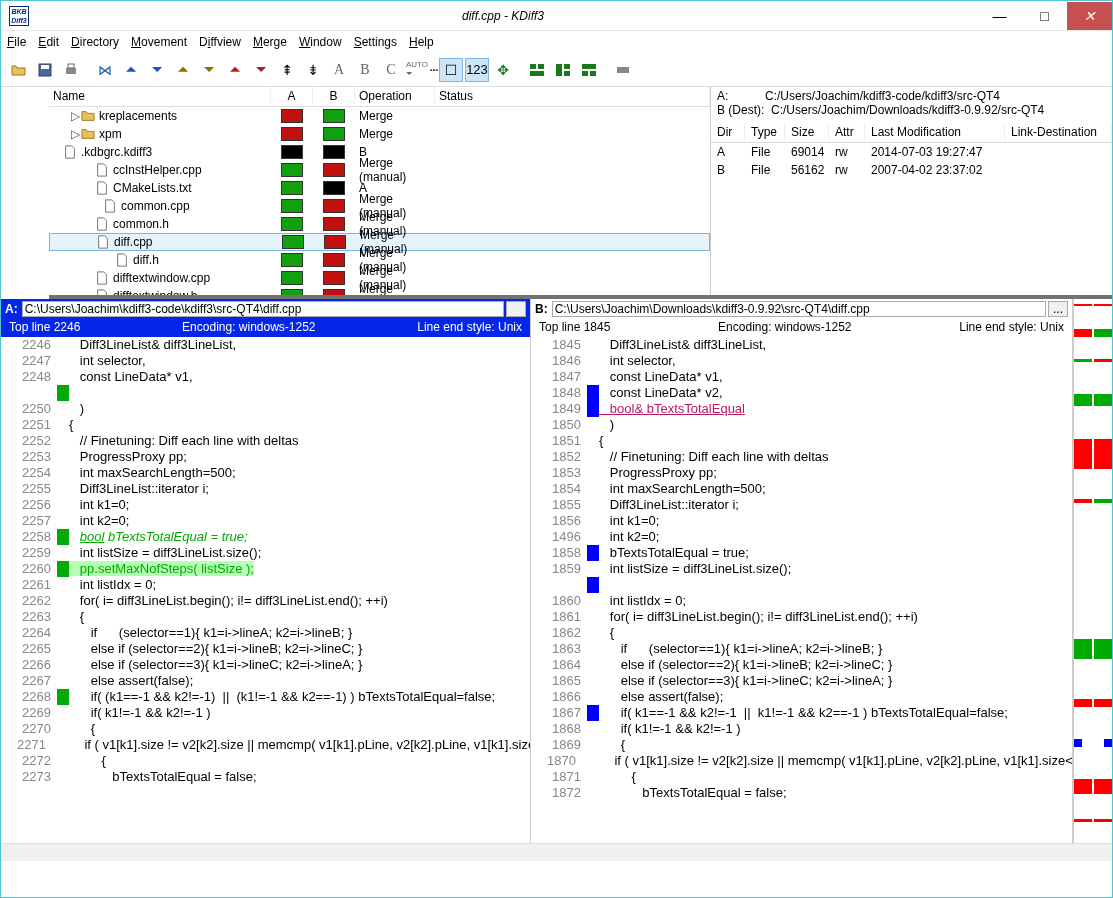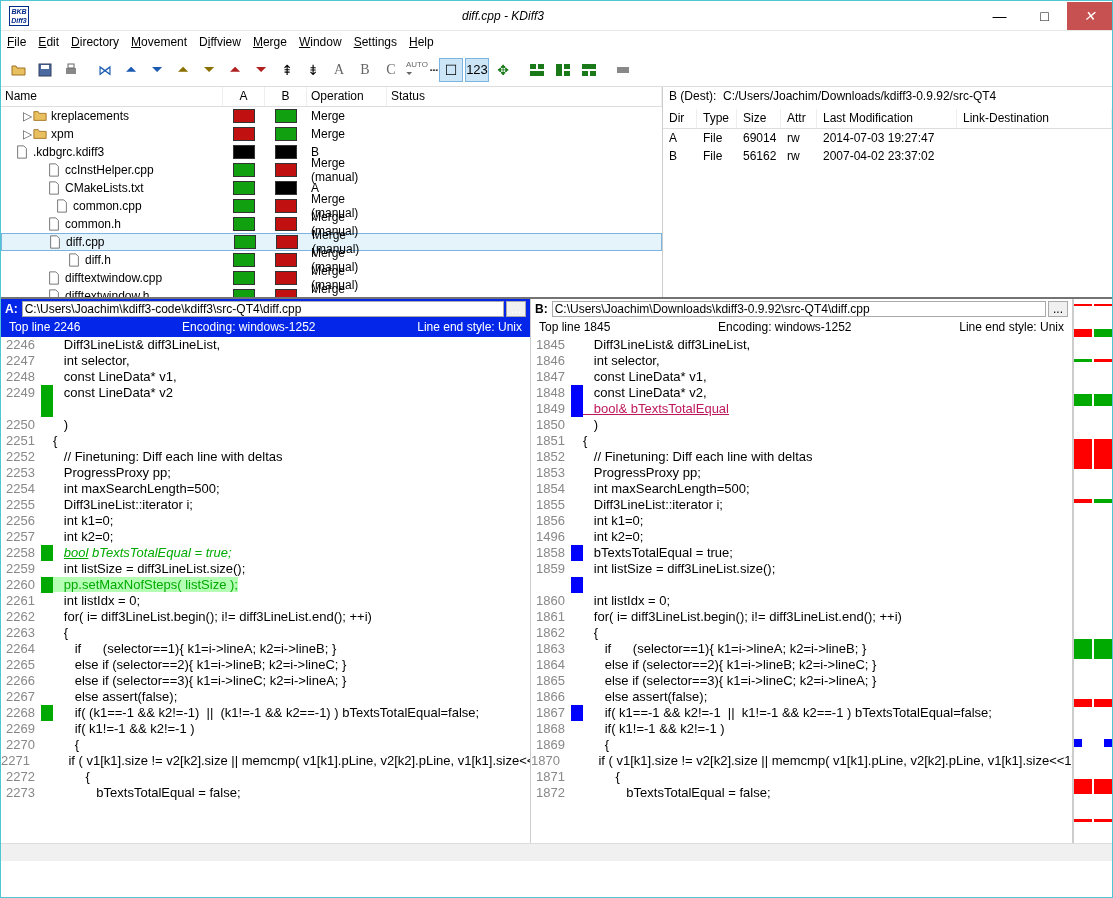--- a/index.html
+++ b/index.html
@@ -10,21 +10,21 @@
 .win-btns { display: flex; }
 .win-btn { width: 45px; height: 28px; display: flex; align-items: center; justify-content: center; font-size: 14px; }
 .win-btn.close { background: #c75050; color: #fff; }
 .menubar { height: 22px; display: flex; align-items: center; padding: 0 6px; gap: 12px; font-size: 12px; }
 .menubar span u { text-decoration: underline; }
 .toolbar { height: 34px; display: flex; align-items: center; padding: 2px 6px; gap: 2px; border-bottom: 1px solid #ddd; }
 .tbtn { width: 24px; height: 24px; display: flex; align-items: center; justify-content: center; font-size: 14px; border: 1px solid transparent; }
 .tbtn.active { background: #cde6f7; border: 1px solid #7bb4e0; }
 .tbtn.sep { width: 6px; }
 .tbtn svg { width: 16px; height: 16px; }
-.top-panes { height: 212px; display: flex; border-bottom: 2px solid #737373; }
+.top-panes { height: 212px; display: flex; border-bottom: 4px solid #737373; margin-left: 48px; }
 .dir-pane { width: 662px; border-right: 1px solid #ccc; display: flex; flex-direction: column; }
 .dir-header { display: flex; height: 20px; background: #fff; border-bottom: 1px solid #ddd; font-size: 12px; }
 .dir-header > div { padding: 2px 4px; border-right: 1px solid #eee; }
 .dir-row { display: flex; height: 18px; align-items: center; font-size: 12px; }
 .dir-row.selected { background: #e5f3fb; border: 1px solid #7bb4e0; }
 .dir-cell-name { width: 222px; display: flex; align-items: center; padding-left: 4px; }
 .dir-cell-light { width: 42px; display: flex; justify-content: center; }
 .dir-cell-op { width: 80px; padding-left: 4px; }
 .dir-cell-status { flex: 1; padding-left: 4px; }
 .tri { display: inline-block; width: 8px; text-align: center; color: #555; margin-right: 2px; }
@@ -42,21 +42,21 @@
 .diff-pane.b { width: 542px; }
 .diff-head { height: 20px; display: flex; align-items: center; font-size: 12px; padding: 1px 4px; }
 .diff-head.a { background: #0326e8; color: #fff; }
 .diff-head .lbl { font-weight: bold; margin-right: 4px; }
 .diff-head input { flex: 1; font-size: 12px; height: 16px; padding: 0 2px; border: 1px solid #aaa; }
 .diff-head.a input { background: #fff; }
 .diff-head .dots { width: 20px; text-align: center; border: 1px solid #aaa; height: 16px; background: #f0f0f0; margin-left: 2px; cursor: pointer; }
 .diff-status { height: 18px; font-size: 12px; display: flex; justify-content: space-between; padding: 1px 8px; }
 .diff-status.a { background: #0326e8; color: #fff; }
 .code-body { flex: 1; overflow: hidden; font-family: 'Courier New', monospace; font-size: 13px; line-height: 16px; background: #fff; }
-.code-line { display: flex; height: 16px; white-space: pre; }
+.code-line { display: flex; height: 16px; white-space: pre; margin-left: 16px; }
 .lnum { width: 40px; color: #888; text-align: right; padding-right: 6px; }
 .gut { width: 12px; }
 .ctext { flex: 1; color: #000; }
 .gA { background: #0a0; }
 .gB { background: #00f; }
 .tGreen { color: #0a0; font-style: italic; }
 .tBlue { color: #be185d; text-decoration: underline; }
 .hlGreen { background: #b4ffb4; color: #0a0; }
 .minimap { width: 40px; background: #fff; border-left: 1px solid #ccc; }
 .scroll-h { height: 18px; background: #f0f0f0; border-top: 1px solid #ddd; }
@@ -346,20 +346,21 @@
           <div class="dir-cell-light">
             <div class="light" style="background:#c01010"></div>
           </div>
           <div class="dir-cell-op">Merge (manual)</div>
           <div class="dir-cell-status"></div>
         </div>
       </div>
   </div>
   <div class="info-pane">
     <div class="info-paths">
+      <div><span>A:</span> &nbsp;&nbsp;&nbsp;&nbsp;&nbsp;&nbsp;&nbsp;&nbsp;&nbsp;&nbsp;<span>C:/Users/Joachim/kdiff3-code/kdiff3/src-QT4</span></div>
       <div><span>B (Dest):</span> &nbsp;<span>C:/Users/Joachim/Downloads/kdiff3-0.9.92/src-QT4</span></div>
     </div>
     <div class="info-table">
       <div class="info-header">
         <div style="width:34px">Dir</div>
         <div style="width:40px">Type</div>
         <div style="width:44px">Size</div>
         <div style="width:36px">Attr</div>
         <div style="width:140px">Last Modification</div>
         <div style="flex:1">Link-Destination</div>
@@ -393,21 +394,20 @@
     </div>
     <div class="diff-status a">
       <span>Top line 2246</span>
       <span>Encoding: windows-1252</span>
       <span>Line end style: Unix</span>
     </div>
     <div class="code-body" id="code-a">
         <div class="code-line"><div class="lnum">2246</div><div class="gut "></div><div class="ctext">   Diff3LineList&amp; diff3LineList,</div></div>
         <div class="code-line"><div class="lnum">2247</div><div class="gut "></div><div class="ctext">   int selector,</div></div>
         <div class="code-line"><div class="lnum">2248</div><div class="gut "></div><div class="ctext">   const LineData* v1,</div></div>
-        <div class="code-line"><div class="lnum">2249</div><div class="gut gA"></div><div class="ctext">   const LineData* v2</div></div>
         <div class="code-line"><div class="lnum"></div><div class="gut gA"></div><div class="ctext"></div></div>
         <div class="code-line"><div class="lnum">2250</div><div class="gut "></div><div class="ctext">   )</div></div>
         <div class="code-line"><div class="lnum">2251</div><div class="gut "></div><div class="ctext">{</div></div>
         <div class="code-line"><div class="lnum">2252</div><div class="gut "></div><div class="ctext">   // Finetuning: Diff each line with deltas</div></div>
         <div class="code-line"><div class="lnum">2253</div><div class="gut "></div><div class="ctext">   ProgressProxy pp;</div></div>
         <div class="code-line"><div class="lnum">2254</div><div class="gut "></div><div class="ctext">   int maxSearchLength=500;</div></div>
         <div class="code-line"><div class="lnum">2255</div><div class="gut "></div><div class="ctext">   Diff3LineList::iterator i;</div></div>
         <div class="code-line"><div class="lnum">2256</div><div class="gut "></div><div class="ctext">   int k1=0;</div></div>
         <div class="code-line"><div class="lnum">2257</div><div class="gut "></div><div class="ctext">   int k2=0;</div></div>
         <div class="code-line"><div class="lnum">2258</div><div class="gut gA"></div><div class="ctext"><span class="tGreen">   <span style="color:#0a0;text-decoration:underline">bool</span> bTextsTotalEqual = true;</span></div></div>

